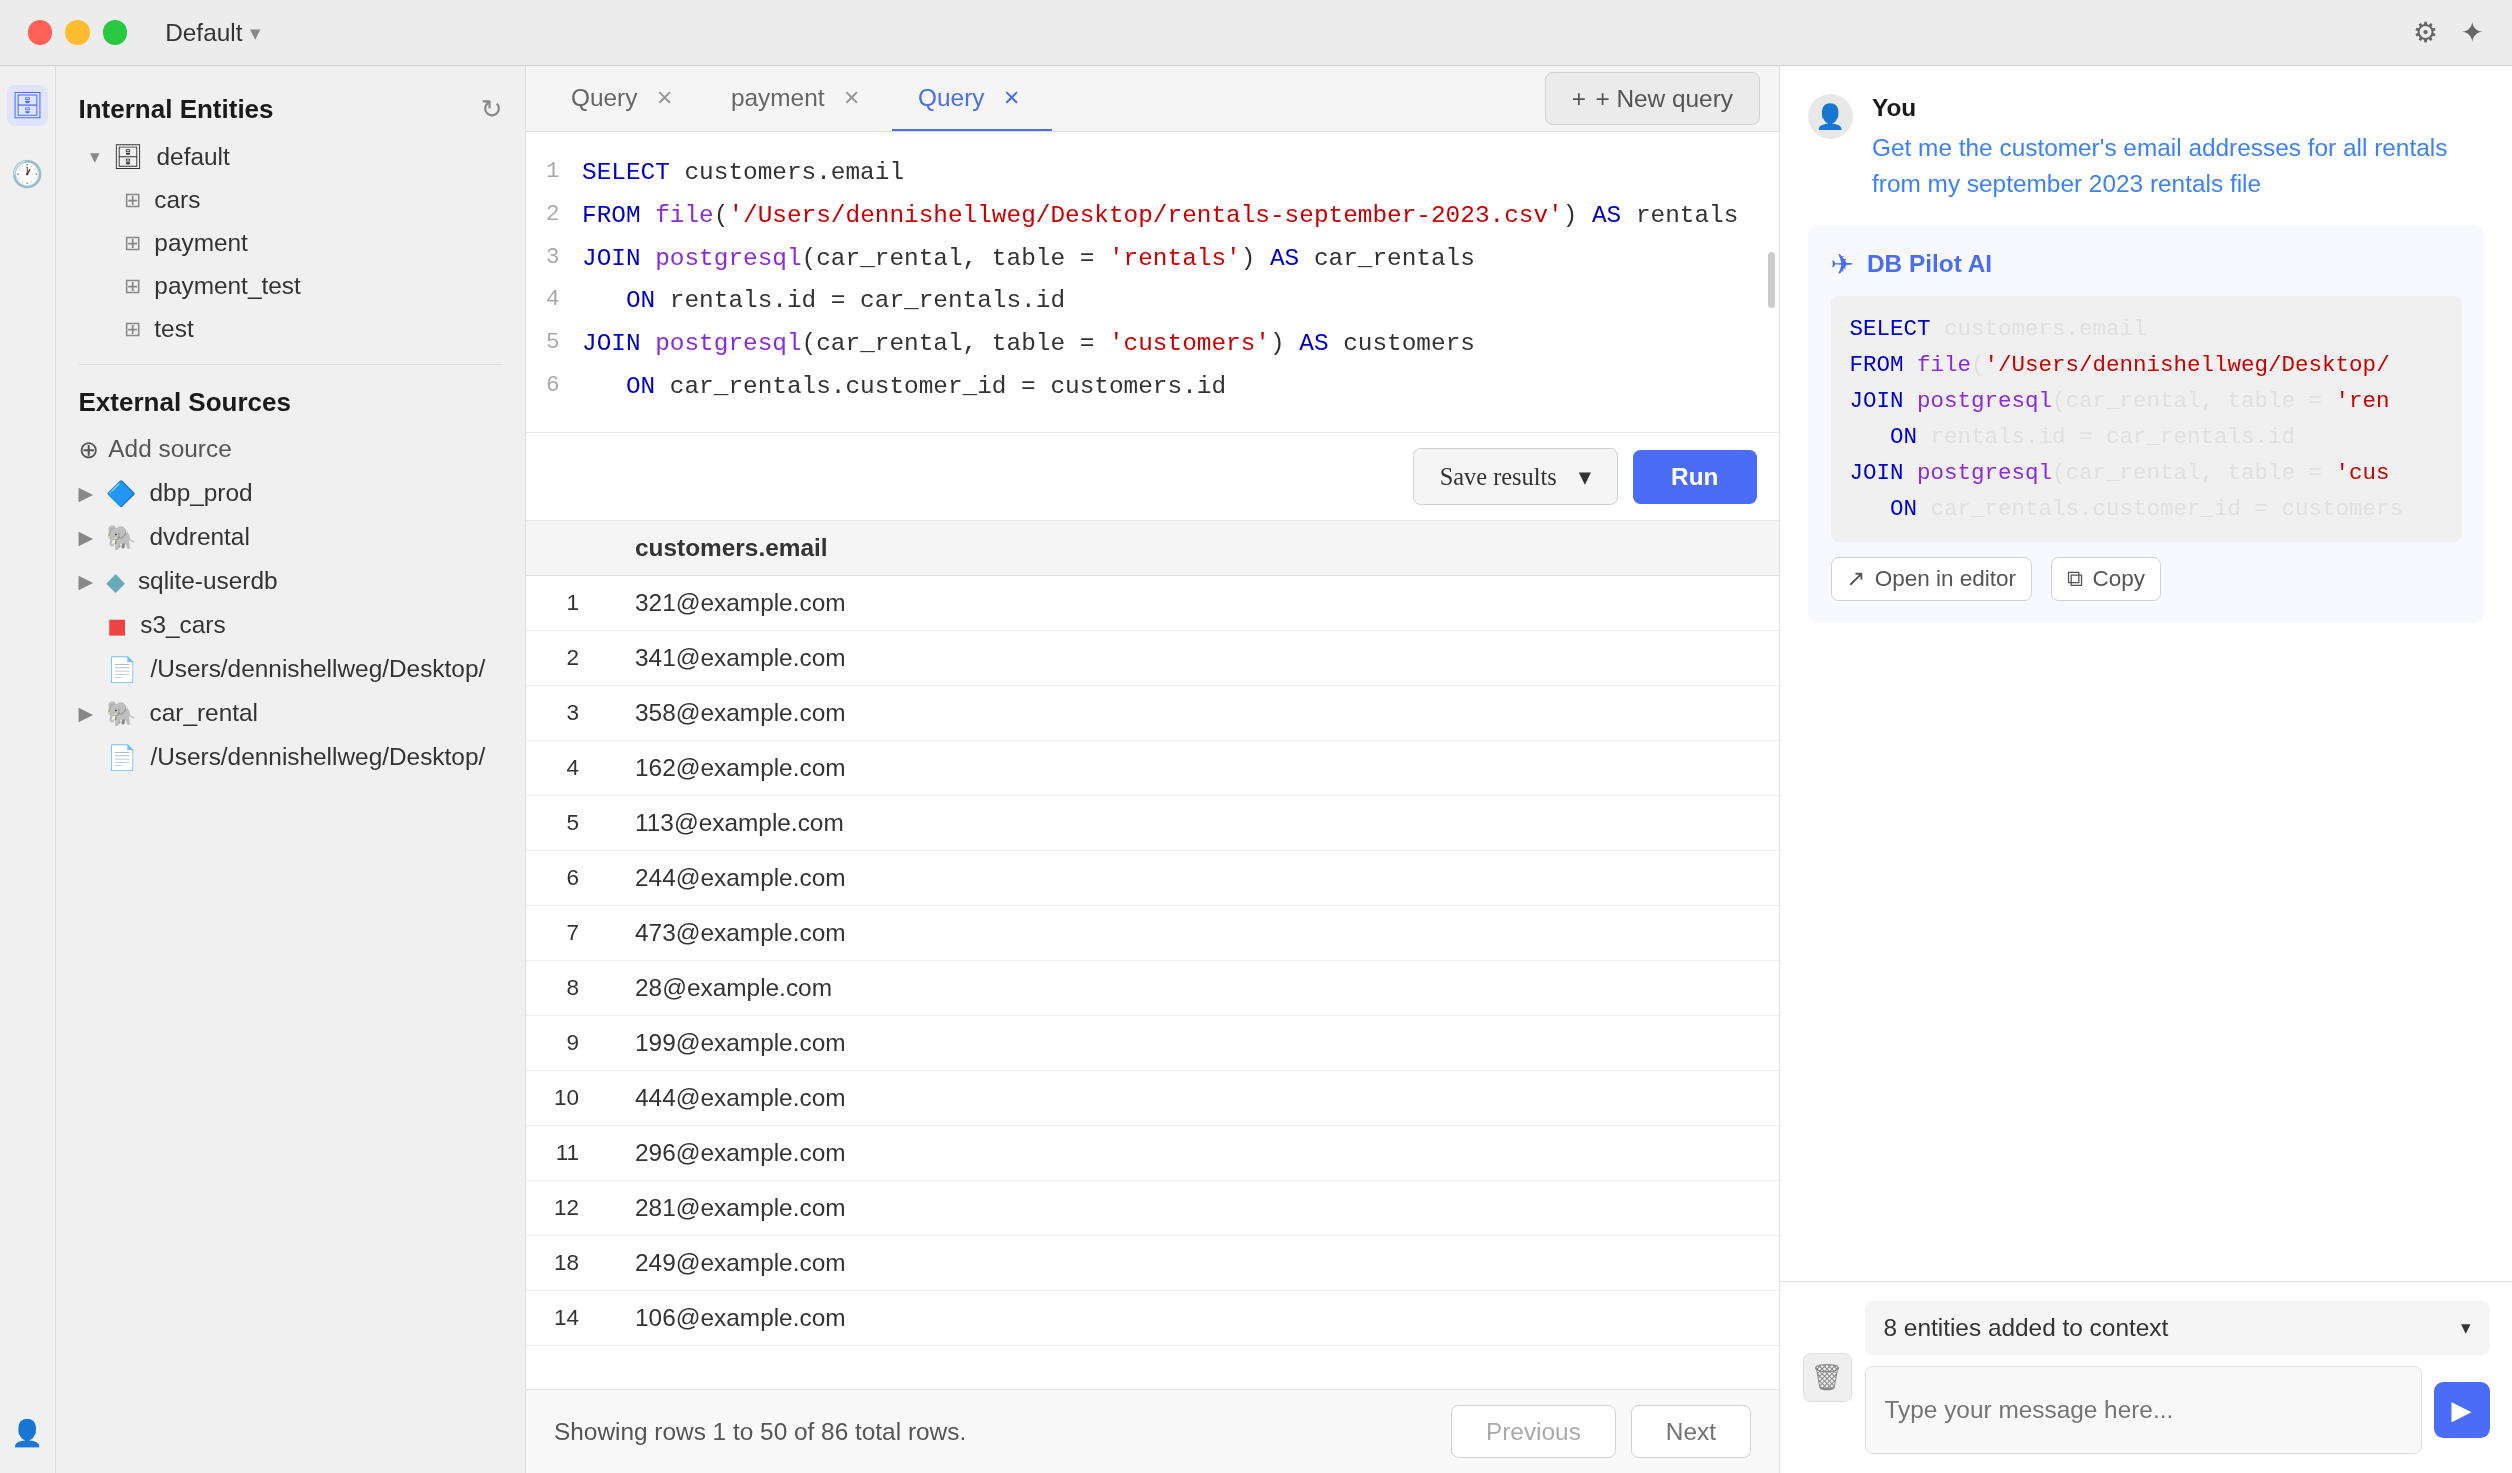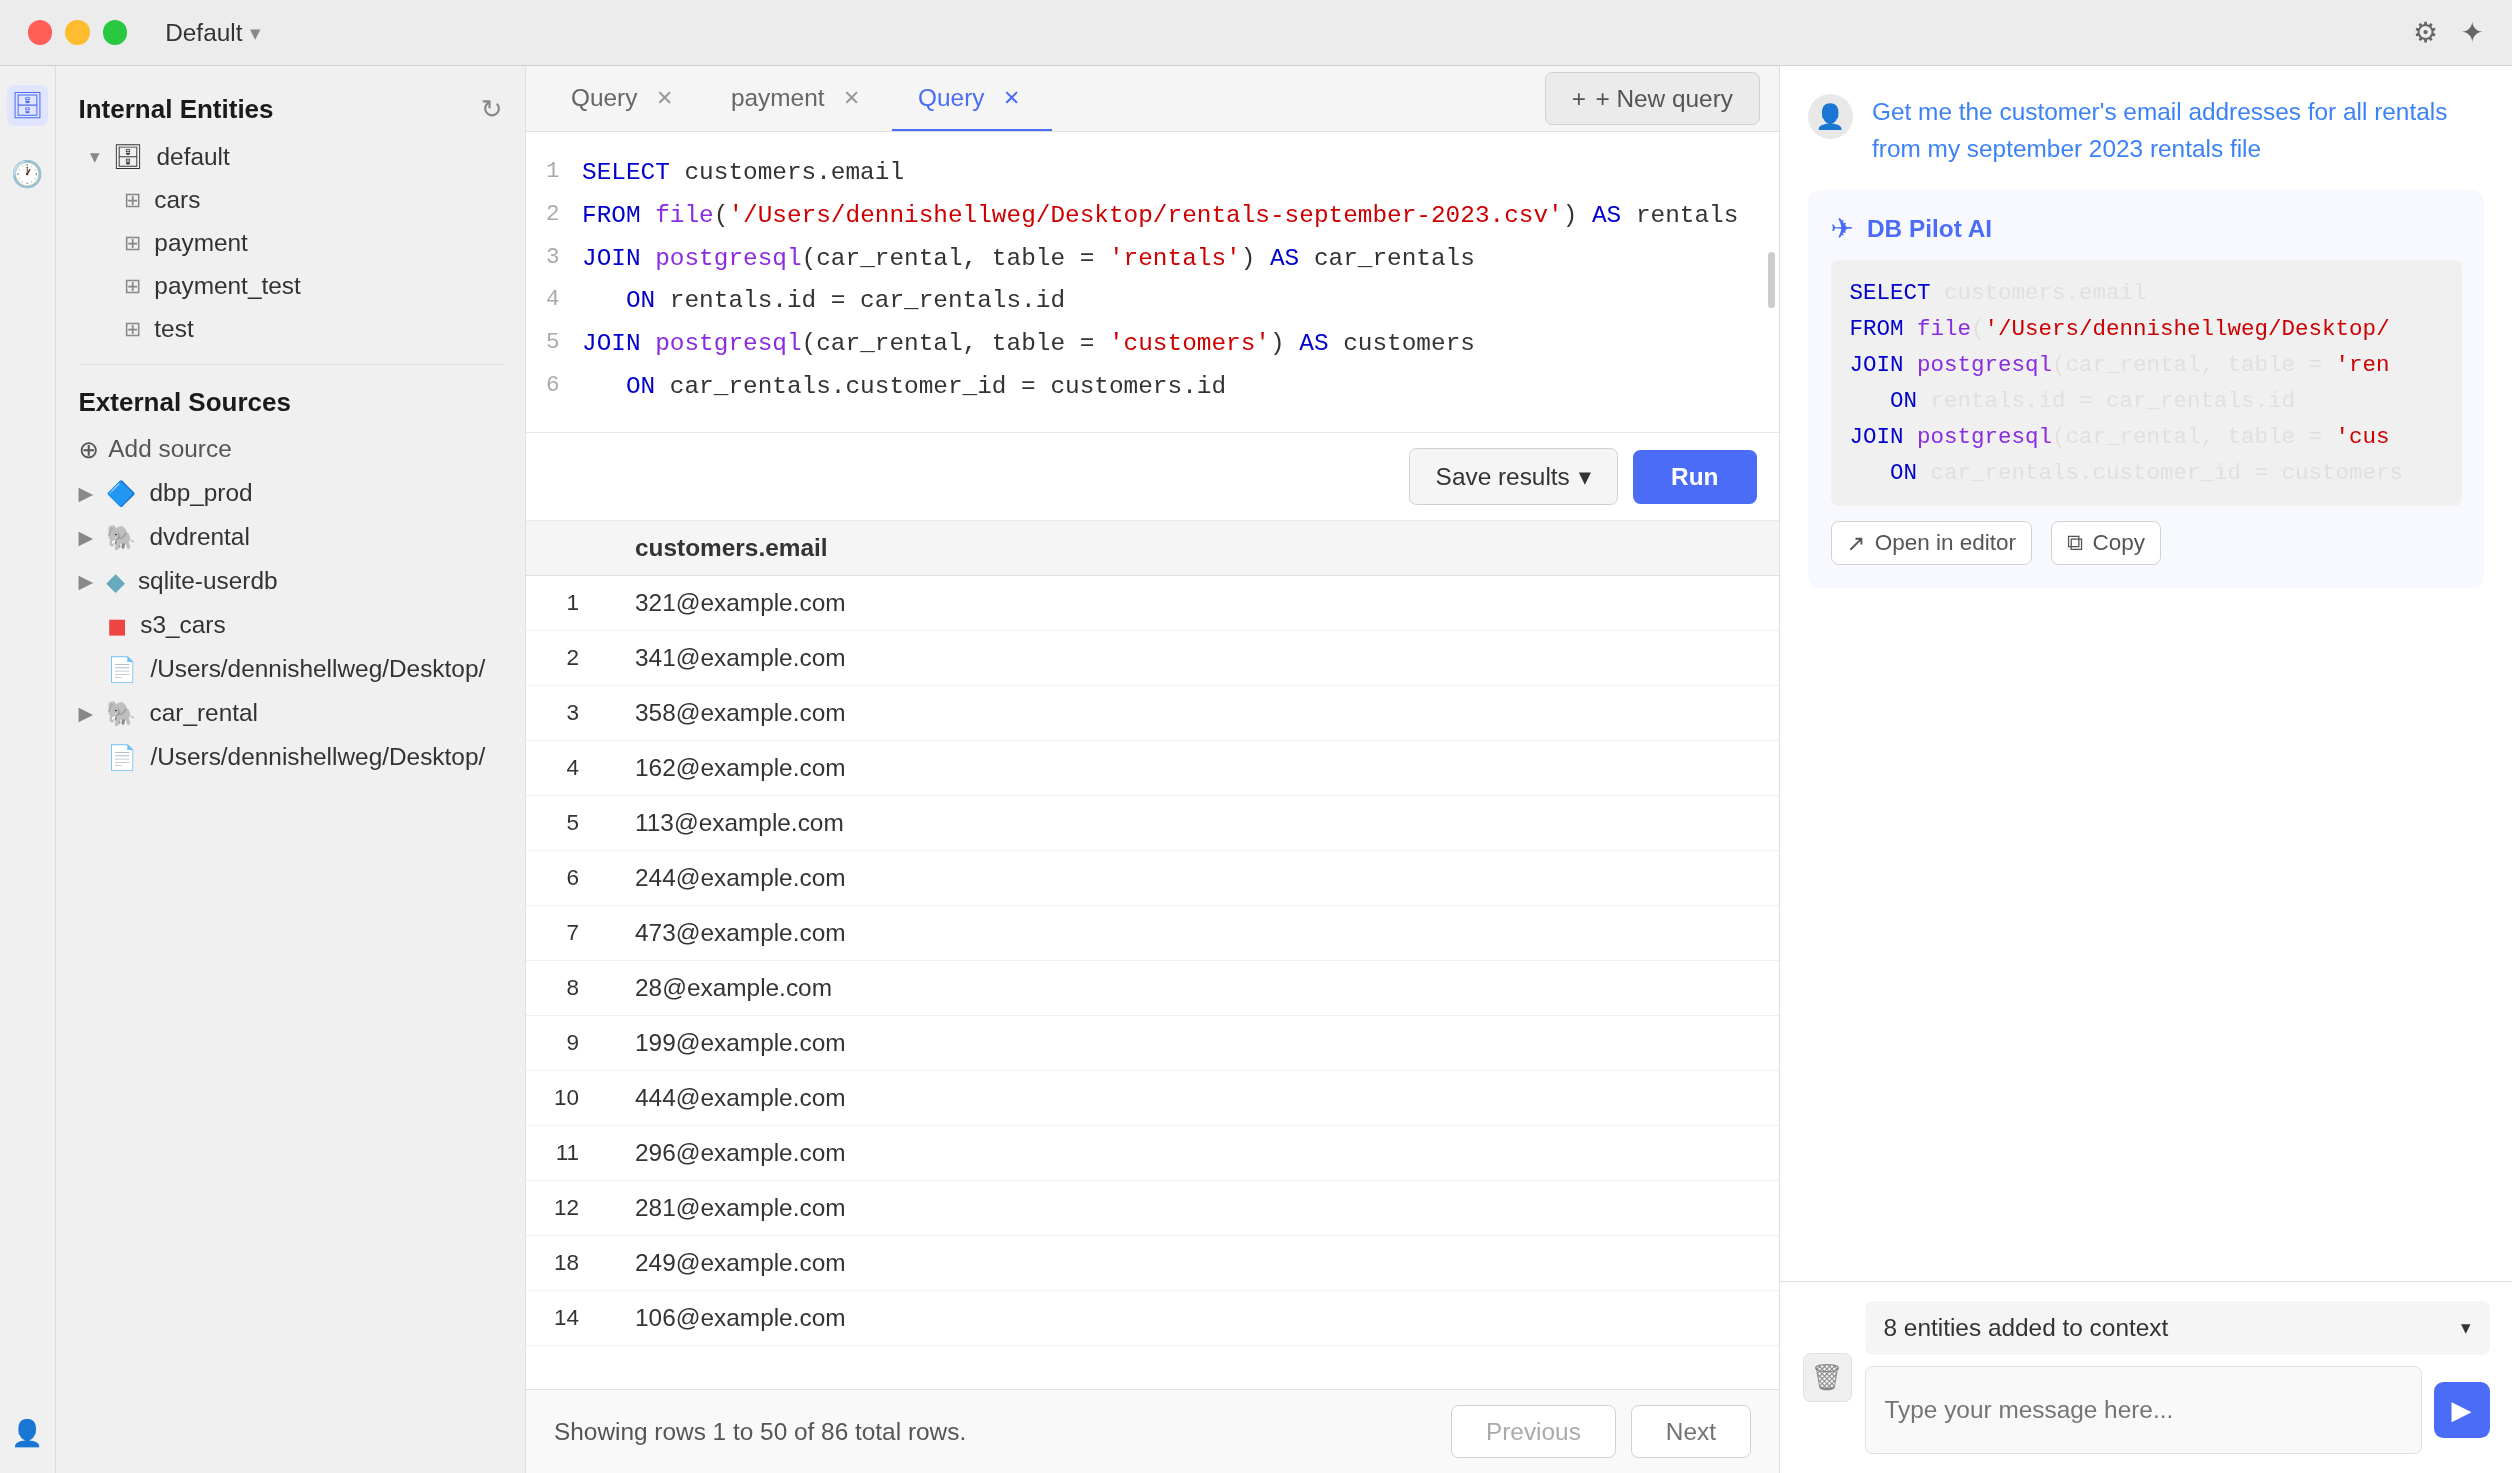--- a/index.html
+++ b/index.html
@@ -264,28 +264,29 @@
       justify-content: flex-end;
       padding: 15px 22.5px;
       gap: 15px;
       border-bottom: 0.9px solid #e8e8e8;
       flex-shrink: 0;
     }
 
     .save-results-btn {
       display: flex;
       align-items: center;
-      gap: 9px;
+      gap: 22px;
       padding: 13px 26px;
       font-size: 24.4px;
       color: #333;
       background: #f5f5f5;
       border: 0.9px solid #d0d0d0;
       border-radius: 7.5px;
       cursor: pointer;
+      font-family: Liberation Serif, serif;
     }
 
     .run-btn {
       padding: 13px 38px;
       font-size: 24.4px;
       color: #fff;
       background: #4a6cf7;
       border: none;
       border-radius: 7.5px;
       cursor: pointer;
@@ -814,20 +815,21 @@
         </div>
       </div>
     </div>
 
     <div class="ai-panel">
       <div class="ai-messages">
 
         <div class="user-message">
           <div class="user-avatar">👤</div>
           <div class="message-content">
+            <div class="message-author">You</div>
             <div class="message-text">Get me the customer's email addresses for all rentals from my september 2023 rentals file</div>
           </div>
         </div>
 
         <div class="ai-message">
           <div class="ai-message-header">
             <span style="color:#4a6cf7;font-size:28px;">✈</span>
             <span class="ai-name">DB Pilot AI</span>
           </div>
           <div class="ai-code-block">

